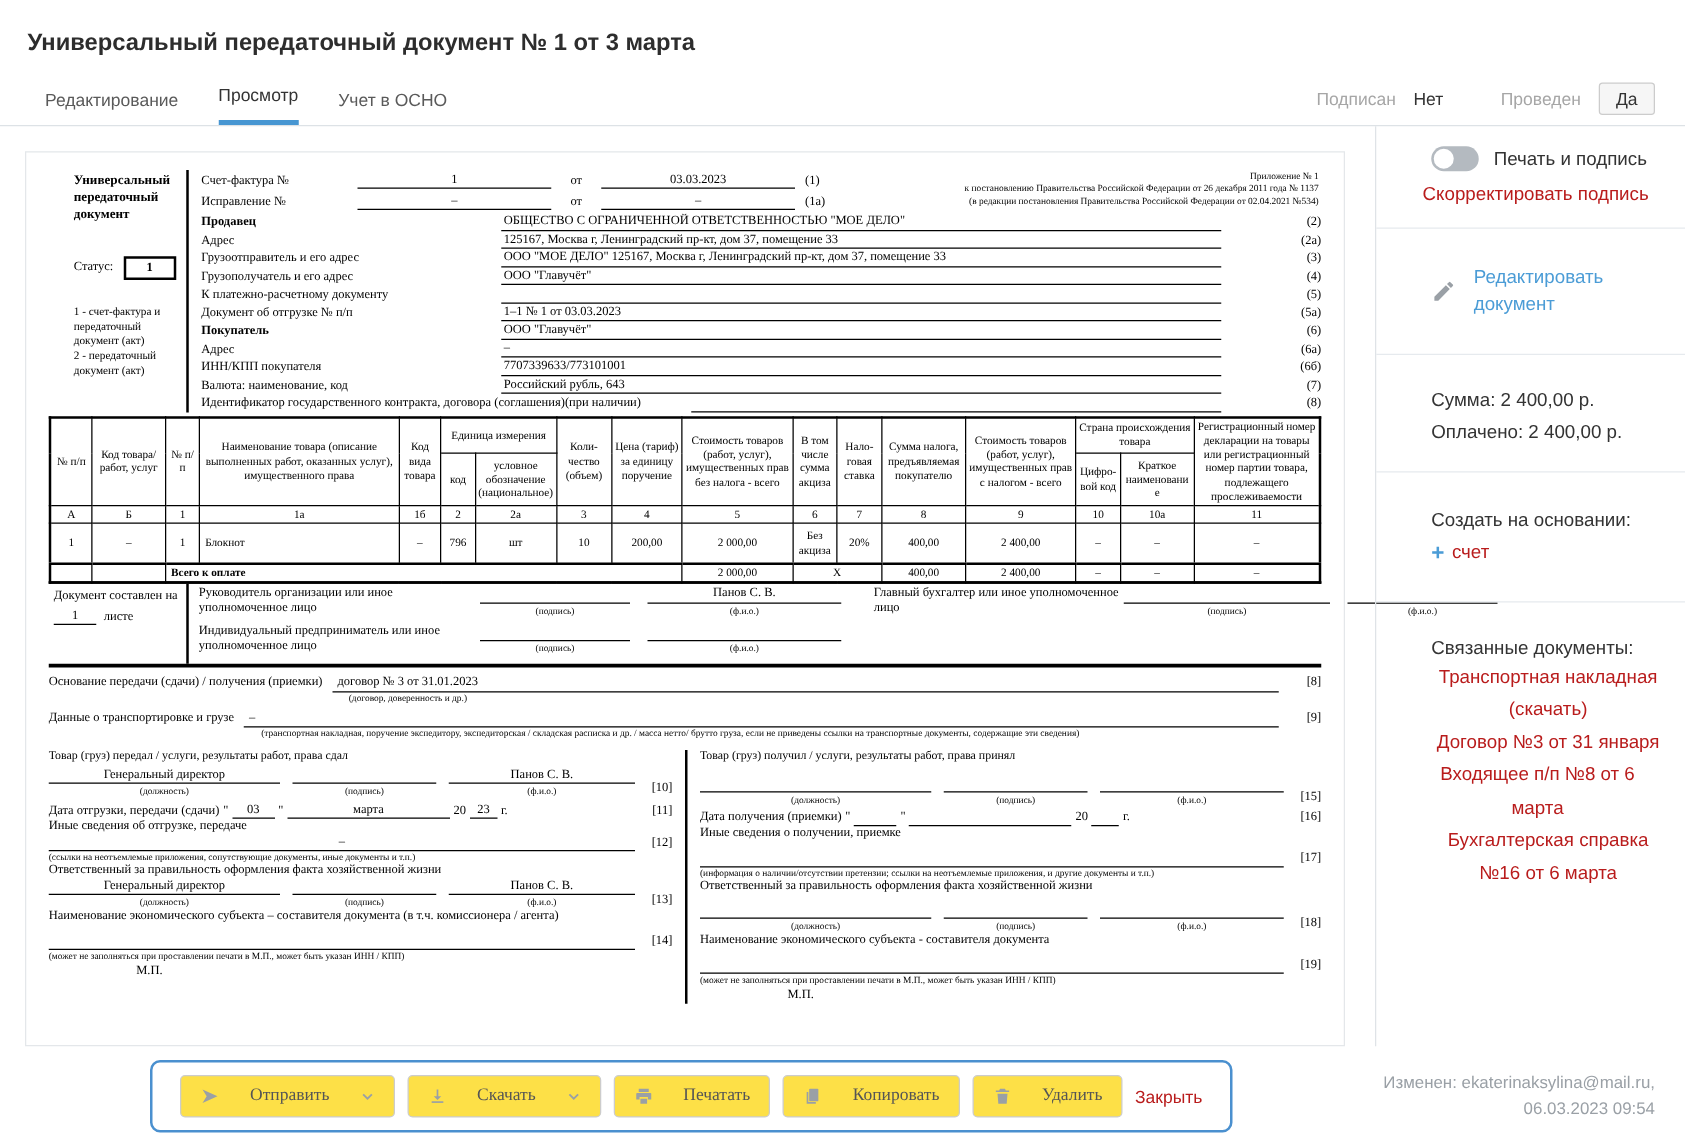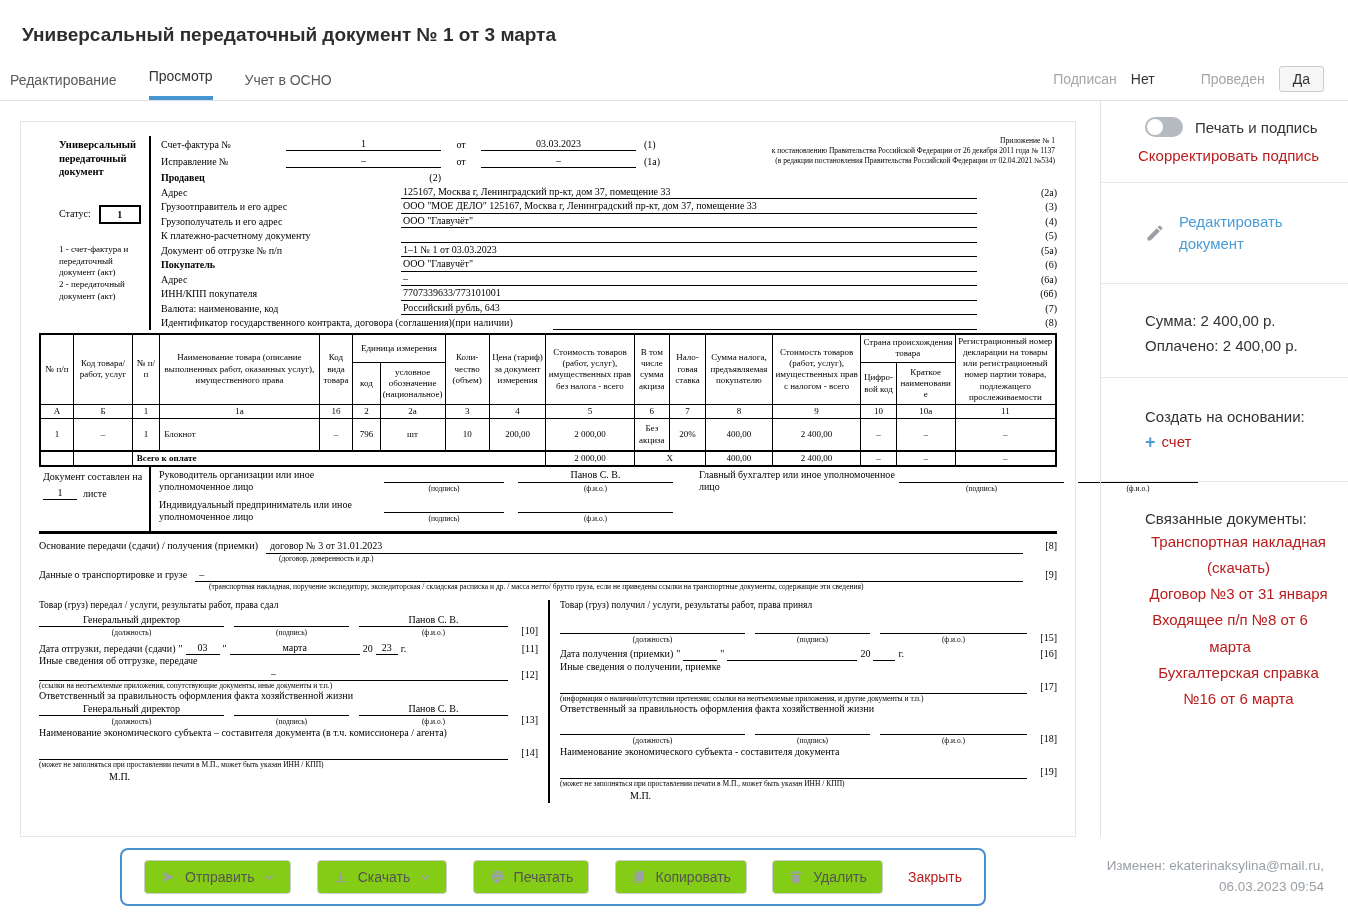--- a/index.html
+++ b/index.html
@@ -4,21 +4,21 @@
 <style>
   * { box-sizing: border-box; }
   body {
     margin:0; width:1348px; height:912px; background:#fff;
     font-family:"Liberation Sans", sans-serif; color:#333;
     position:relative; overflow:hidden;
   }
   
   .hdr { padding:24px 24px 0 22px; }
   .title { font-size:19px; font-weight:bold; color:#2d2d2d; }
-  .tabbar { display:flex; align-items:flex-end; margin-top:20px; border-bottom:1px solid #dde2e6; padding:0 24px 0 10px; }
+  .tabbar { display:flex; align-items:flex-end; margin-top:20px; border-bottom:1px solid #dde2e6; padding:0 24px 0 36px; }
   .tab { margin-right:32px; padding-bottom:12px; font-size:14px; color:#5a5a5a; cursor:pointer; }
   .tab.active { color:#333; border-bottom:4px solid #4796d2; }
   .statusgrp { margin-left:auto; display:flex; align-items:center; padding-bottom:8px; font-size:14px; }
   .muted { color:#a6a6a6; }
   .sgap { width:14px; }
   .bgap { width:46px; }
   .badge { border:1px solid #ccc; background:#f6f6f6; border-radius:3px; padding:4px 13px; color:#333; cursor:pointer; }
   
   .main { display:flex; align-items:stretch; }
   .docwrap { width:1100px; padding:20px 24px 0 20px; }
@@ -94,21 +94,21 @@
   .sb-edit .txt { color:#4b9cd6; font-size:15px; line-height:1.45; cursor:pointer; }
   .sums { line-height:1.7; color:#333; }
   .sb-div { border-top:1px solid #e6eaee; }
   .plusrow { margin-top:8px; display:flex; align-items:center; gap:6px; }
   .plus { color:#4b9cd6; font-size:18px; font-weight:bold; line-height:1; }
   .rel-links a { display:block; line-height:1.75; }
   .rel-title { color:#333; margin-bottom:2px; }
   
   .bottombar { position:absolute; left:0; bottom:6px; width:100%; display:flex; align-items:center; }
   .actionbox { margin-left:120px; width:866px; border:2px solid #4a90cf; border-radius:8px; padding:10px 22px; display:flex; align-items:center; justify-content:space-between; background:#fff; }
-  .abtn { border:1px solid #ccc; border-radius:4px; background:#84cc16; padding:8px 15px; font-size:14px; color:#555; display:flex; align-items:center; gap:9px; cursor:pointer; }
+  .abtn { border:1px solid #ccc; border-radius:4px; background:#fde047; padding:8px 15px; font-size:14px; color:#555; display:flex; align-items:center; gap:24px; cursor:pointer;font-family:Liberation Serif, serif; }
   .abtn svg { flex-shrink:0; }
   .closelink { font-size:14px; }
   .modified { margin-left:auto; margin-right:24px; text-align:right; color:#9aa0a6; font-size:13.5px; line-height:1.55; }
   .icon { display:inline-flex; }
 </style>
 </head>
 <body>
 
 <div class="hdr">
   <div class="title">Универсальный передаточный документ № 1 от 3 марта</div>
@@ -166,20 +166,21 @@
             </div>
             <div class="annex">
               <div>Приложение № 1</div>
               <div>к постановлению Правительства Российской Федерации от 26 декабря 2011 года № 1137</div>
               <div>(в редакции постановления Правительства Российской Федерации от 02.04.2021 №534)</div>
             </div>
           </div>
 
           <div class="frow bold">
             <span class="lbl">Продавец</span>
+            <span class="val">ОБЩЕСТВО С ОГРАНИЧЕННОЙ ОТВЕТСТВЕННОСТЬЮ "МОЕ ДЕЛО"</span>
             <span class="n">(2)</span>
           </div>
           <div class="frow">
             <span class="lbl">Адрес</span>
             <span class="val">125167, Москва г, Ленинградский пр-кт, дом 37, помещение 33</span>
             <span class="n">(2а)</span>
           </div>
           <div class="frow">
             <span class="lbl">Грузоотправитель и его адрес</span>
             <span class="val">ООО  "МОЕ ДЕЛО" 125167, Москва г, Ленинградский пр-кт, дом 37, помещение 33</span>
@@ -250,21 +251,21 @@
         </colgroup>
         <tbody>
             <tr>
           <th rowspan="2">№ п/п</th>
           <th rowspan="2">Код товара/ работ, услуг</th>
           <th rowspan="2">№ п/п</th>
           <th rowspan="2">Наименование товара (описание выполненных работ, оказанных услуг), имущественного права</th>
           <th rowspan="2">Код вида товара</th>
           <th colspan="2">Единица измерения</th>
           <th rowspan="2">Коли- чество (объем)</th>
-          <th rowspan="2">Цена (тариф) за документ измерения</th>
+          <th rowspan="2">Цена (тариф) за единицу поручение</th>
           <th rowspan="2">Стоимость товаров (работ, услуг), имущественных прав без налога - всего</th>
           <th rowspan="2">В том числе сумма акциза</th>
           <th rowspan="2">Нало- говая ставка</th>
           <th rowspan="2">Сумма налога, предъявляемая покупателю</th>
           <th rowspan="2">Стоимость товаров (работ, услуг), имущественных прав с налогом - всего</th>
           <th colspan="2">Страна происхождения товара</th>
           <th rowspan="2">Регистрационный номер декларации на товары или регистрационный номер партии товара, подлежащего прослеживаемости</th>
         </tr>
         <tr>
           <th>код</th>

